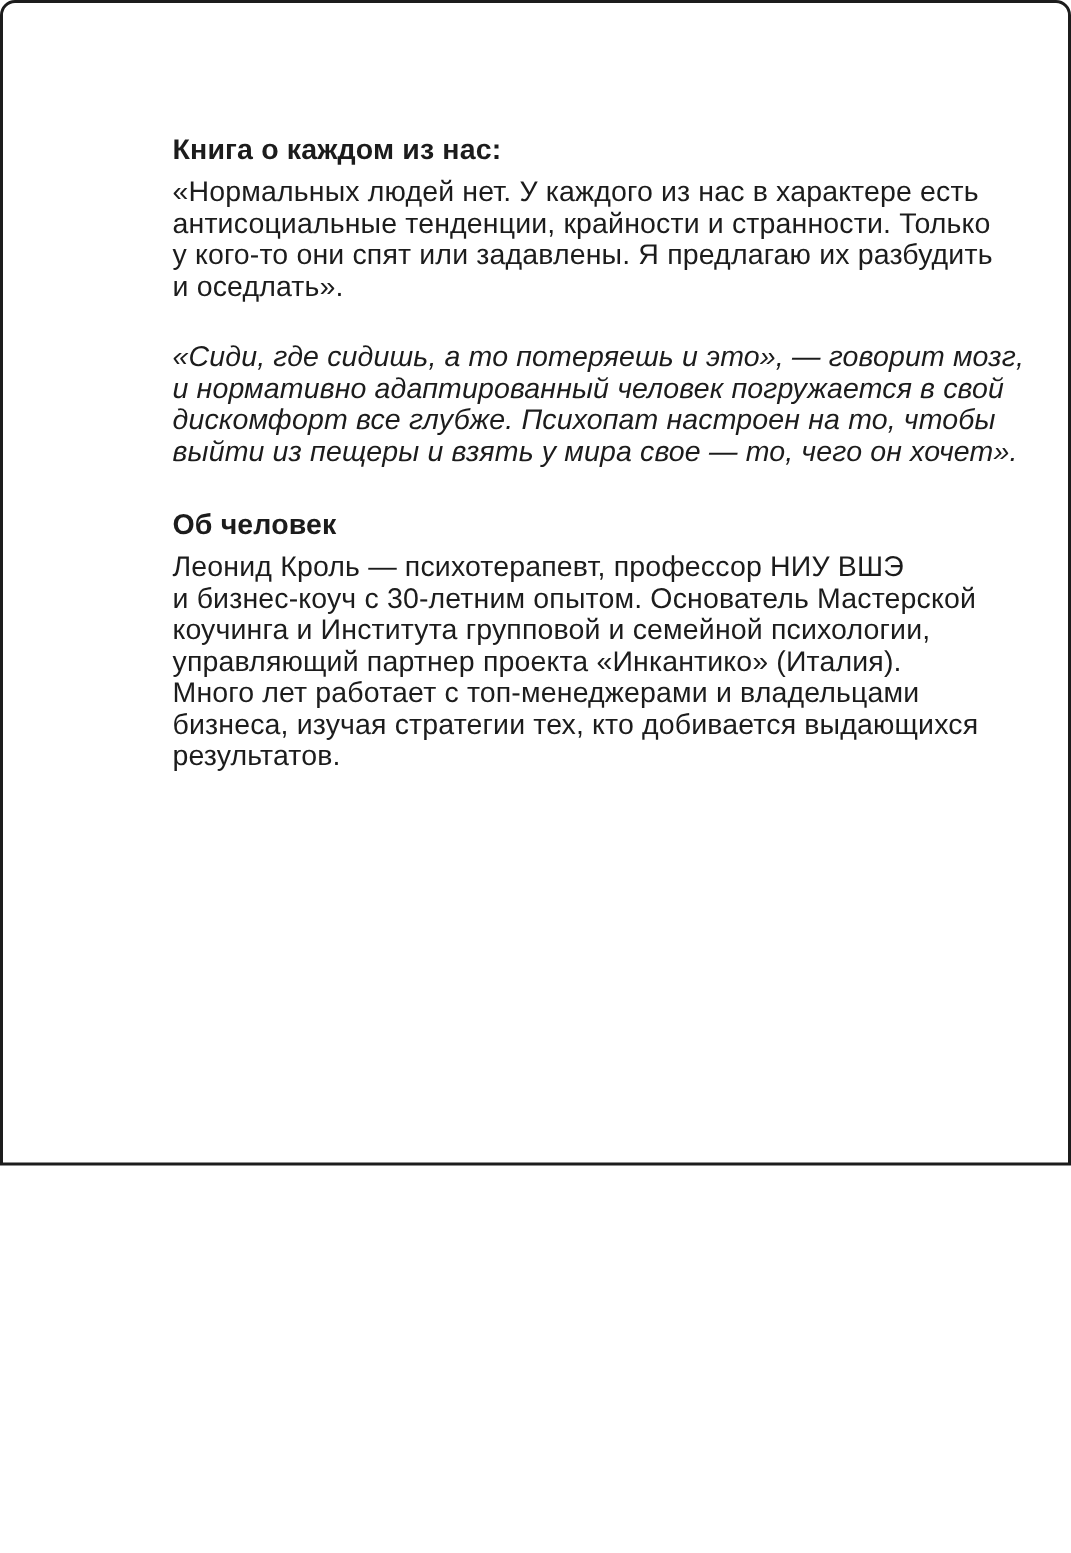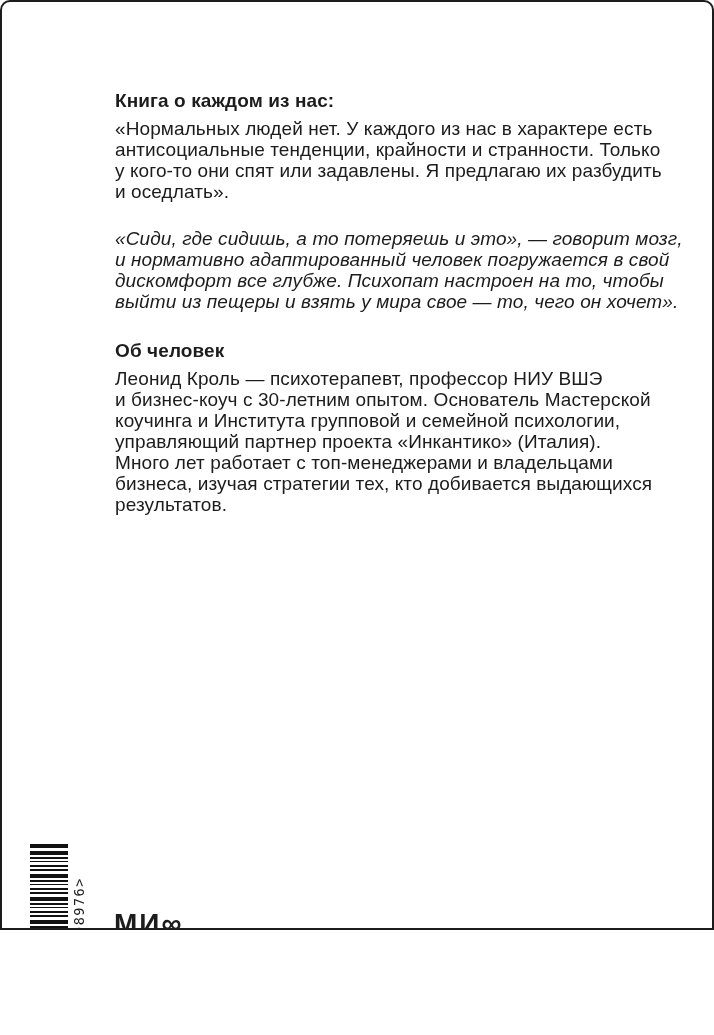--- a/index.html
+++ b/index.html
@@ -7,21 +7,21 @@
   html, body {
     width: 714px;
     height: 1035px;
     background: #ffffff;
     font-family: "Liberation Sans", sans-serif;
   }
 
   .cover {
     position: relative;
     width: 714px;
-    height: 930px;
+    height: 777px;
     background: var(--background, #ffffff);
     border: 2px solid var(--border, #1c1c1c);
     border-radius: 10px 10px 0 0;
     overflow: hidden;
     color: var(--text, #1c1c1c);
     padding-left: 16px;
   }
 
   .content {
     position: absolute;

